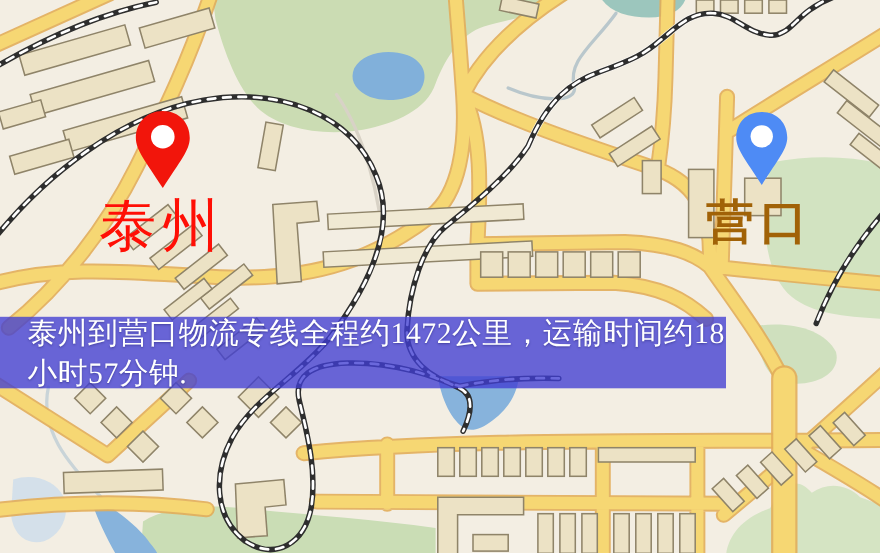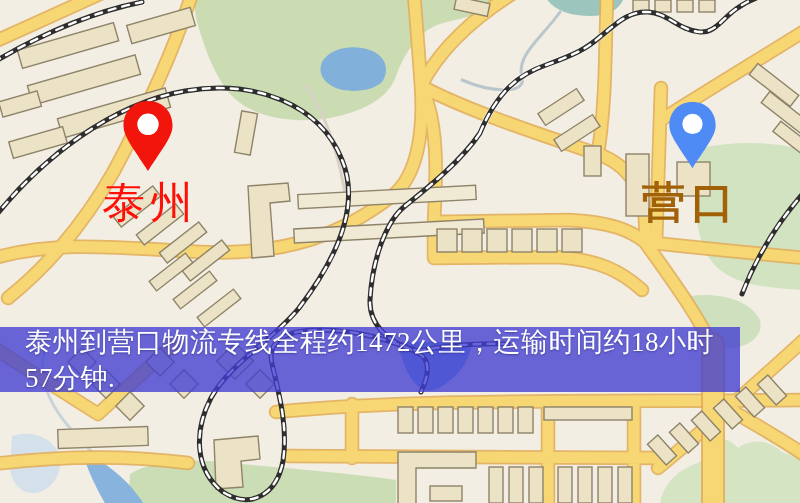--- a/index.html
+++ b/index.html
@@ -4,26 +4,26 @@
 <style>
   html,body{margin:0;padding:0;background:#888;}
   .screen{position:relative;width:800px;height:503px;overflow:hidden;
           font-family:"Liberation Serif", serif;background:#f3eee3;}
   .map-svg{position:absolute;left:0;top:0;width:800px;height:503px;
            filter:blur(.45px) saturate(.96);}
   .pin{position:absolute;}
   .pin svg{display:block;}
   .city-label{position:absolute;line-height:1;white-space:nowrap;
               text-shadow:0 0 1px rgba(255,255,255,.3);}
-  .label-origin{left:90px;top:181px;font-size:43px;letter-spacing:5px;
-                color:#ff0f05;font-family:"Liberation Serif", serif;margin-left:12px;}
+  .label-origin{left:90px;top:181px;font-size:52px;letter-spacing:5px;
+                color:#ff0f05;font-family:"Liberation Serif", serif;}
   .label-dest{left:642px;top:181px;font-size:43px;letter-spacing:6px;
               color:#a16207;font-weight:700;font-family:"Liberation Sans", sans-serif;}
-  .banner{position:absolute;left:0;top:288px;width:740px;height:65px;
-          background:rgba(64,62,210,0.78);display:flex;align-items:center;margin-top:39px;}
+  .banner{position:absolute;left:0;top:288px;width:660px;height:65px;
+          background:rgba(64,62,210,0.78);display:flex;align-items:center;}
   .banner-text{color:#ffffff;font-size:27px;padding-left:25px;letter-spacing:.5px;
                font-family:"Liberation Serif", serif;
                text-shadow:0 1px 2px rgba(20,20,90,.45);}
 </style>
 </head>
 <body>
 
 <div class="screen">
 
   <svg class="map-svg" viewBox="0 0 800 503" xmlns="http://www.w3.org/2000/svg">

